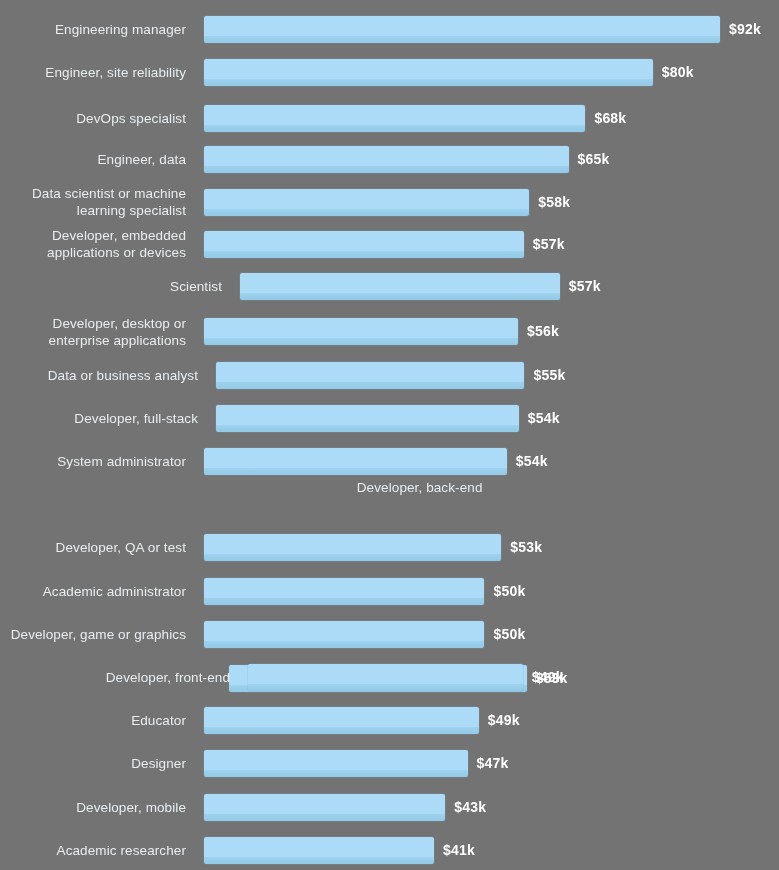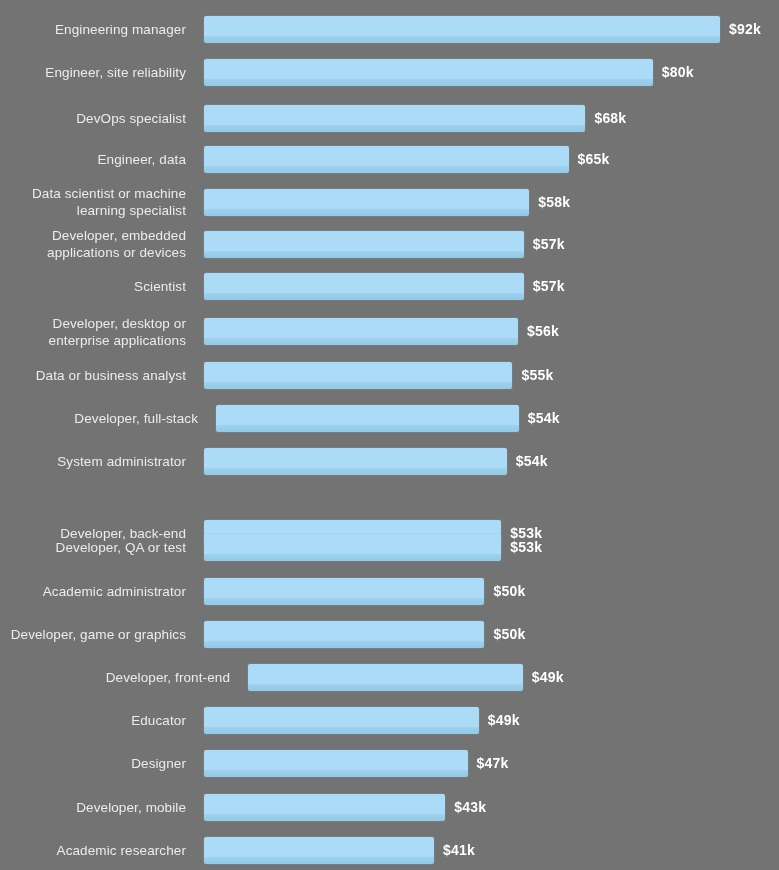--- a/index.html
+++ b/index.html
@@ -111,57 +111,57 @@
       </div>
     </div>
     <div class="row" style="top: 232px; height: 24px;">
       <div class="row-label">Developer, embedded
 applications or devices</div>
       <div class="bar-area">
         <div class="bar" style="width: 319.696px;"></div>
         <div class="bar-value">$57k</div>
       </div>
     </div>
-    <div class="row" style="top: 275.2px; height: 23px;">
+    <div class="row" style="top: 275.2px; height: 23px; padding-left: 36px;">
       <div class="row-label">Scientist</div>
       <div class="bar-area">
         <div class="bar" style="width: 319.696px;"></div>
         <div class="bar-value">$57k</div>
       </div>
     </div>
     <div class="row" style="top: 318.4px; height: 27px;">
       <div class="row-label">Developer, desktop or
 enterprise applications</div>
       <div class="bar-area">
         <div class="bar" style="width: 314.087px;"></div>
         <div class="bar-value">$56k</div>
       </div>
     </div>
-    <div class="row" style="top: 361.6px; height: 27px;">
+    <div class="row" style="top: 361.6px; height: 27px; padding-left: 12px;">
       <div class="row-label">Data or business analyst</div>
       <div class="bar-area">
         <div class="bar" style="width: 308.478px;"></div>
         <div class="bar-value">$55k</div>
       </div>
     </div>
     <div class="row" style="top: 404.8px; height: 27px; padding-left: 12px;">
       <div class="row-label">Developer, full-stack</div>
       <div class="bar-area">
         <div class="bar" style="width: 302.87px;"></div>
         <div class="bar-value">$54k</div>
       </div>
     </div>
     <div class="row" style="top: 448px; height: 27px;">
       <div class="row-label">System administrator</div>
       <div class="bar-area">
         <div class="bar" style="width: 302.87px;"></div>
         <div class="bar-value">$54k</div>
       </div>
     </div>
-    <div class="row" style="top: 520px; height: 27px;">
+    <div class="row" style="top: 479px; height: 27px; flex-direction: column;">
       <div class="row-label">Developer, back-end</div>
       <div class="bar-area">
         <div class="bar" style="width: 297.261px;"></div>
         <div class="bar-value">$53k</div>
       </div>
     </div>
     <div class="row" style="top: 534.4px; height: 27px;">
       <div class="row-label">Developer, QA or test</div>
       <div class="bar-area">
         <div class="bar" style="width: 297.261px;"></div>

